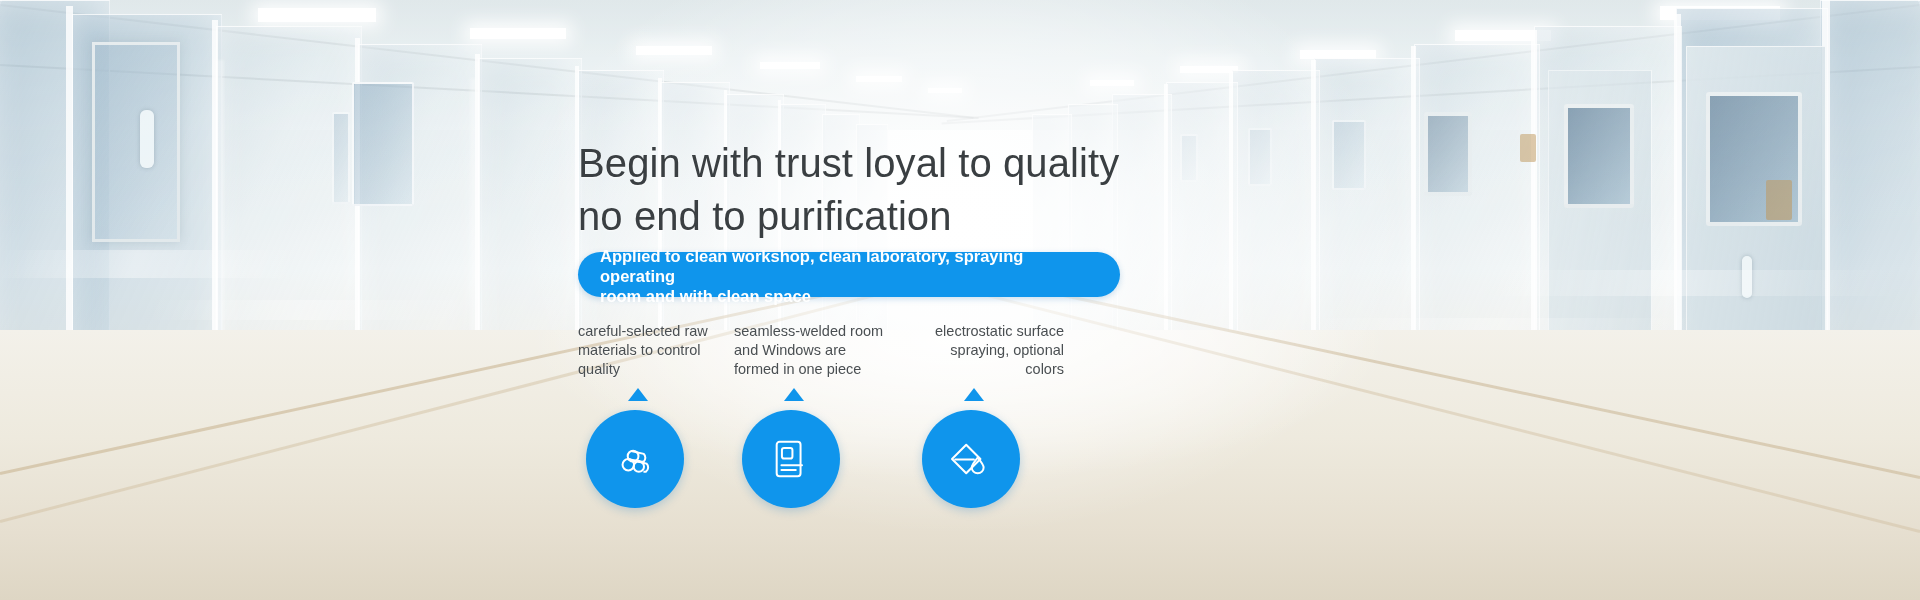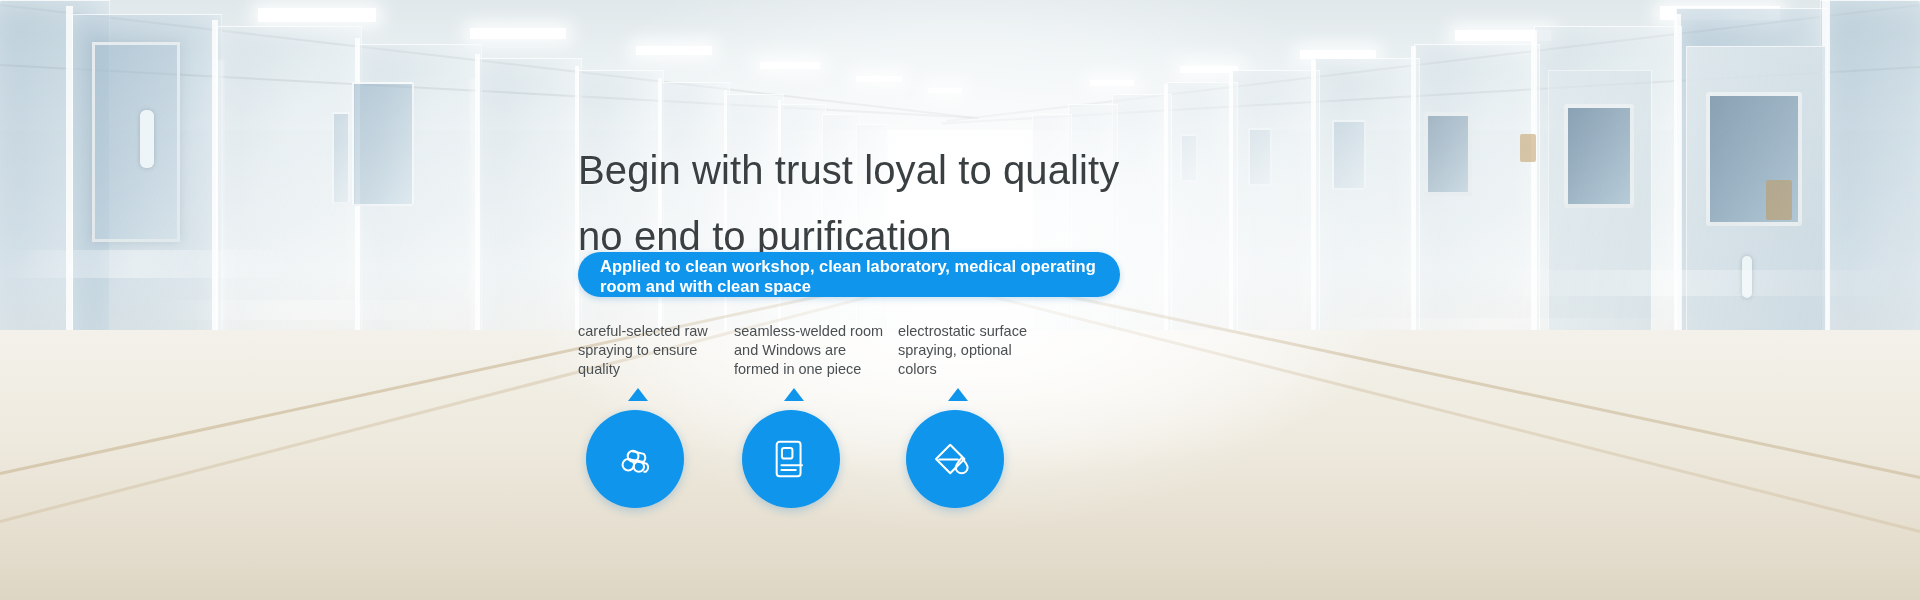--- a/index.html
+++ b/index.html
@@ -108,21 +108,21 @@
   }
 
   
   #content {
     position:absolute; left:0; top:0; width:1920px; height:600px;
   }
   .headline {
     position:absolute;
     left:578px; top:137px;
     font-size:40px;
-    line-height:66px;
+    line-height:53px;
     color:#3a3f42;
     font-weight:400;
     letter-spacing:.1px;
     white-space:pre-line;
     text-shadow:0 1px 2px rgba(255,255,255,.7);
   }
   .sub-banner {
     position:absolute;
     left:578px; top:252px;
     width:542px;
@@ -283,29 +283,29 @@
   <div class="haze"></div>
 </div>
 
 <div id="content">
 
   <h1 class="headline">Begin with trust   loyal to quality
 no end to purification</h1>
 
   <div class="sub-banner">
     <div>
-      <span>Applied to clean workshop, clean laboratory, medical operating</span>
+      <span>Applied to clean workshop, clean laboratory, spraying operating</span>
       <span>room and with clean space</span>
     </div>
   </div>
 
   <div class="features">
 
     <div class="feature" style="left:0px;">
-      <div class="feature-caption">careful-selected raw spraying to ensure quality</div>
+      <div class="feature-caption">careful-selected raw materials to control quality</div>
       <div class="pointer" style="top:66px;"></div>
       <div class="icon-circle" style="top:88px;">
         <span>
           <svg width="46" height="46" viewBox="0 0 48 48" fill="none" stroke="#ffffff" stroke-width="2.1">
             <circle cx="17" cy="30" r="6"></circle>
             <circle cx="28" cy="32" r="5.4"></circle>
             <circle cx="22" cy="21" r="5.6"></circle>
             <path d="M20 15.6 L33 18.6 A5.6 5.6 0 0 1 33 26.8 L27.6 26.6"></path>
             <path d="M26.8 26.6 L36 28.8 A5.4 5.4 0 0 1 35.4 37.2 L32.8 37.2"></path>
             <path d="M16.6 24.3 L29.6 26.4"></path>
@@ -322,21 +322,21 @@
           <svg width="42" height="44" viewBox="0 0 44 46" fill="none" stroke="#ffffff" stroke-width="2.1" stroke-linejoin="round" stroke-linecap="round">
             <rect x="7" y="5" width="25" height="36" rx="3"></rect>
             <rect x="12.5" y="11.5" width="11" height="11" rx="2.2"></rect>
             <path d="M12 29.5 H33.5"></path>
             <path d="M12 34.5 H27"></path>
           </svg>
         </span>
       </div>
     </div>
 
-    <div class="feature" style="left:320px;">
+    <div class="feature" style="left:336px;text-align:right;">
       <div class="feature-caption">electrostatic surface spraying, optional colors</div>
       <div class="pointer" style="top:66px;"></div>
       <div class="icon-circle" style="top:88px;">
         <span>
           <svg width="44" height="44" viewBox="0 0 46 46" fill="none" stroke="#ffffff" stroke-width="2.1" stroke-linejoin="round" stroke-linecap="round">
             <rect x="7.5" y="12.5" width="21" height="21" transform="rotate(-45 18 23)"></rect>
             <path d="M6.5 23.5 H26"></path>
             <path d="M30 21.5 c4.2 5 6.2 7.6 6.2 10.3 a6.2 6.2 0 0 1 -12.4 0 c0 -2.7 2 -5.3 6.2 -10.3 z"></path>
           </svg>
         </span>

